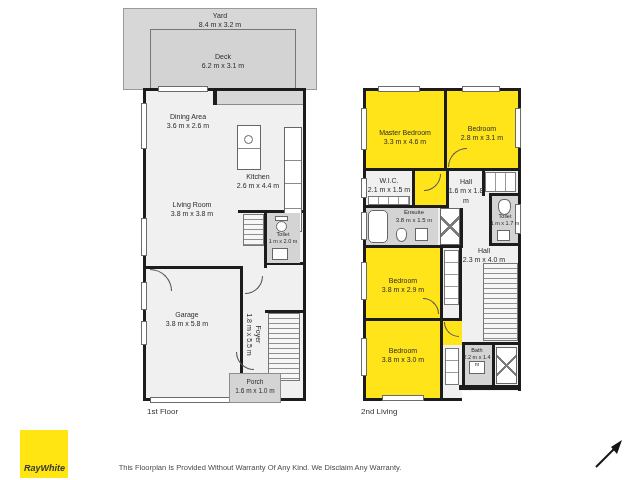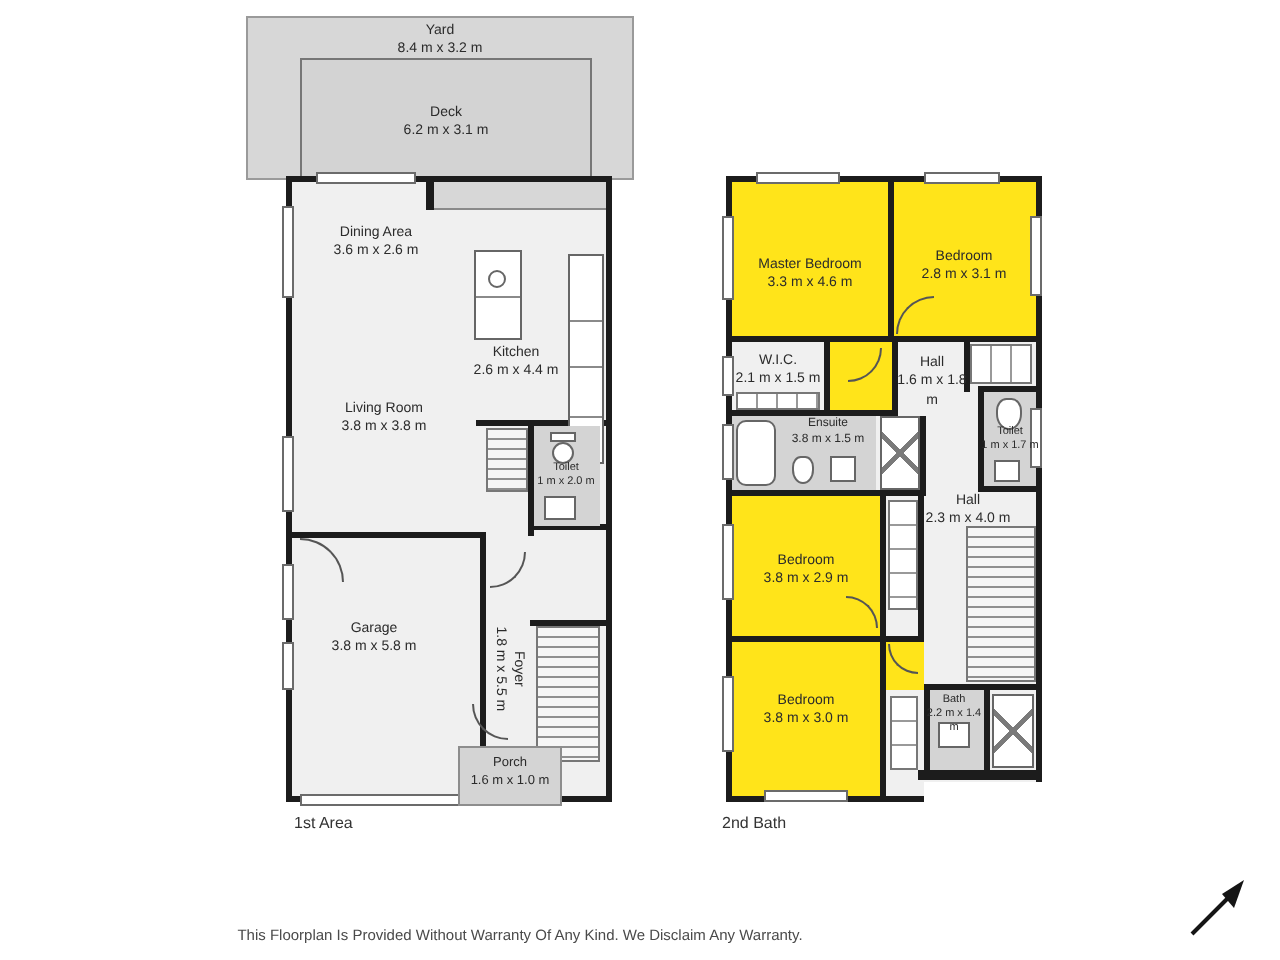--- a/index.html
+++ b/index.html
@@ -117,21 +117,21 @@
   <div class="arc" style="left:150px;top:269px;width:22px;height:22px;"></div>
   <div class="arc" style="left:245px;top:276px;width:18px;height:18px;transform:rotate(90deg);"></div>
   <div class="arc" style="left:236px;top:352px;width:18px;height:18px;transform:rotate(180deg);"></div>
 
   <div class="win" style="left:141px;top:103px;width:6px;height:46px;"></div>
   <div class="win" style="left:141px;top:218px;width:6px;height:38px;"></div>
   <div class="win" style="left:141px;top:282px;width:6px;height:28px;"></div>
   <div class="win" style="left:141px;top:321px;width:6px;height:24px;"></div>
   <div class="win" style="left:158px;top:86px;width:50px;height:6px;"></div>
 
-  <div class="floor-tag" style="left:147px;top:407px;">1st Area</div>
+  <div class="floor-tag" style="left:147px;top:407px;">1st Floor</div>
 
   <div class="room" style="left:363px;top:88px;width:158px;height:313px;background:#f0f0f0;border:3px solid #1c1c1c;"></div>
 
   <div class="abs" style="left:462px;top:391px;width:62px;height:11px;background:#fff;"></div>
   <div class="wall" style="left:459px;top:385px;width:62px;height:5px;"></div>
 
   <div class="room" style="left:366px;top:91px;width:78px;height:78px;background:#ffe41a;"></div>
   <div class="room" style="left:447px;top:91px;width:71px;height:78px;background:#ffe41a;"></div>
   <div class="room" style="left:415px;top:171px;width:31px;height:36px;background:#ffe41a;"></div>
   <div class="room" style="left:366px;top:248px;width:74px;height:70px;background:#ffe41a;"></div>
@@ -229,23 +229,26 @@
   </div>
   <div class="lbl" style="left:371px;top:346px;width:64px;">
     <span class="nm">Bedroom</span>
     <span class="dm">3.8 m x 3.0 m</span>
   </div>
   <div class="lbl lbl-sm" style="left:461px;top:347px;width:32px;">
     <span class="nm">Bath</span>
     <span class="dm">2.2 m x 1.4 m</span>
   </div>
 
-  <div class="floor-tag" style="left:361px;top:407px;">2nd Bath</div>
+  <div class="floor-tag" style="left:361px;top:407px;">2nd Living</div>
 
   <div id="disclaimer">This Floorplan Is Provided Without Warranty Of Any Kind. We Disclaim Any Warranty.</div>
 
+  <div id="logo">
+    <span>RayWhite</span>
+  </div>
 
   <svg id="compass" width="40" height="36" viewBox="0 0 40 36">
     <line x1="8" y1="31" x2="27" y2="12" stroke="#151515" stroke-width="2"></line>
     <polygon points="34,4 23,11 29,18" fill="#151515"></polygon>
   </svg>
 
 </div>
 
 </body></html>

